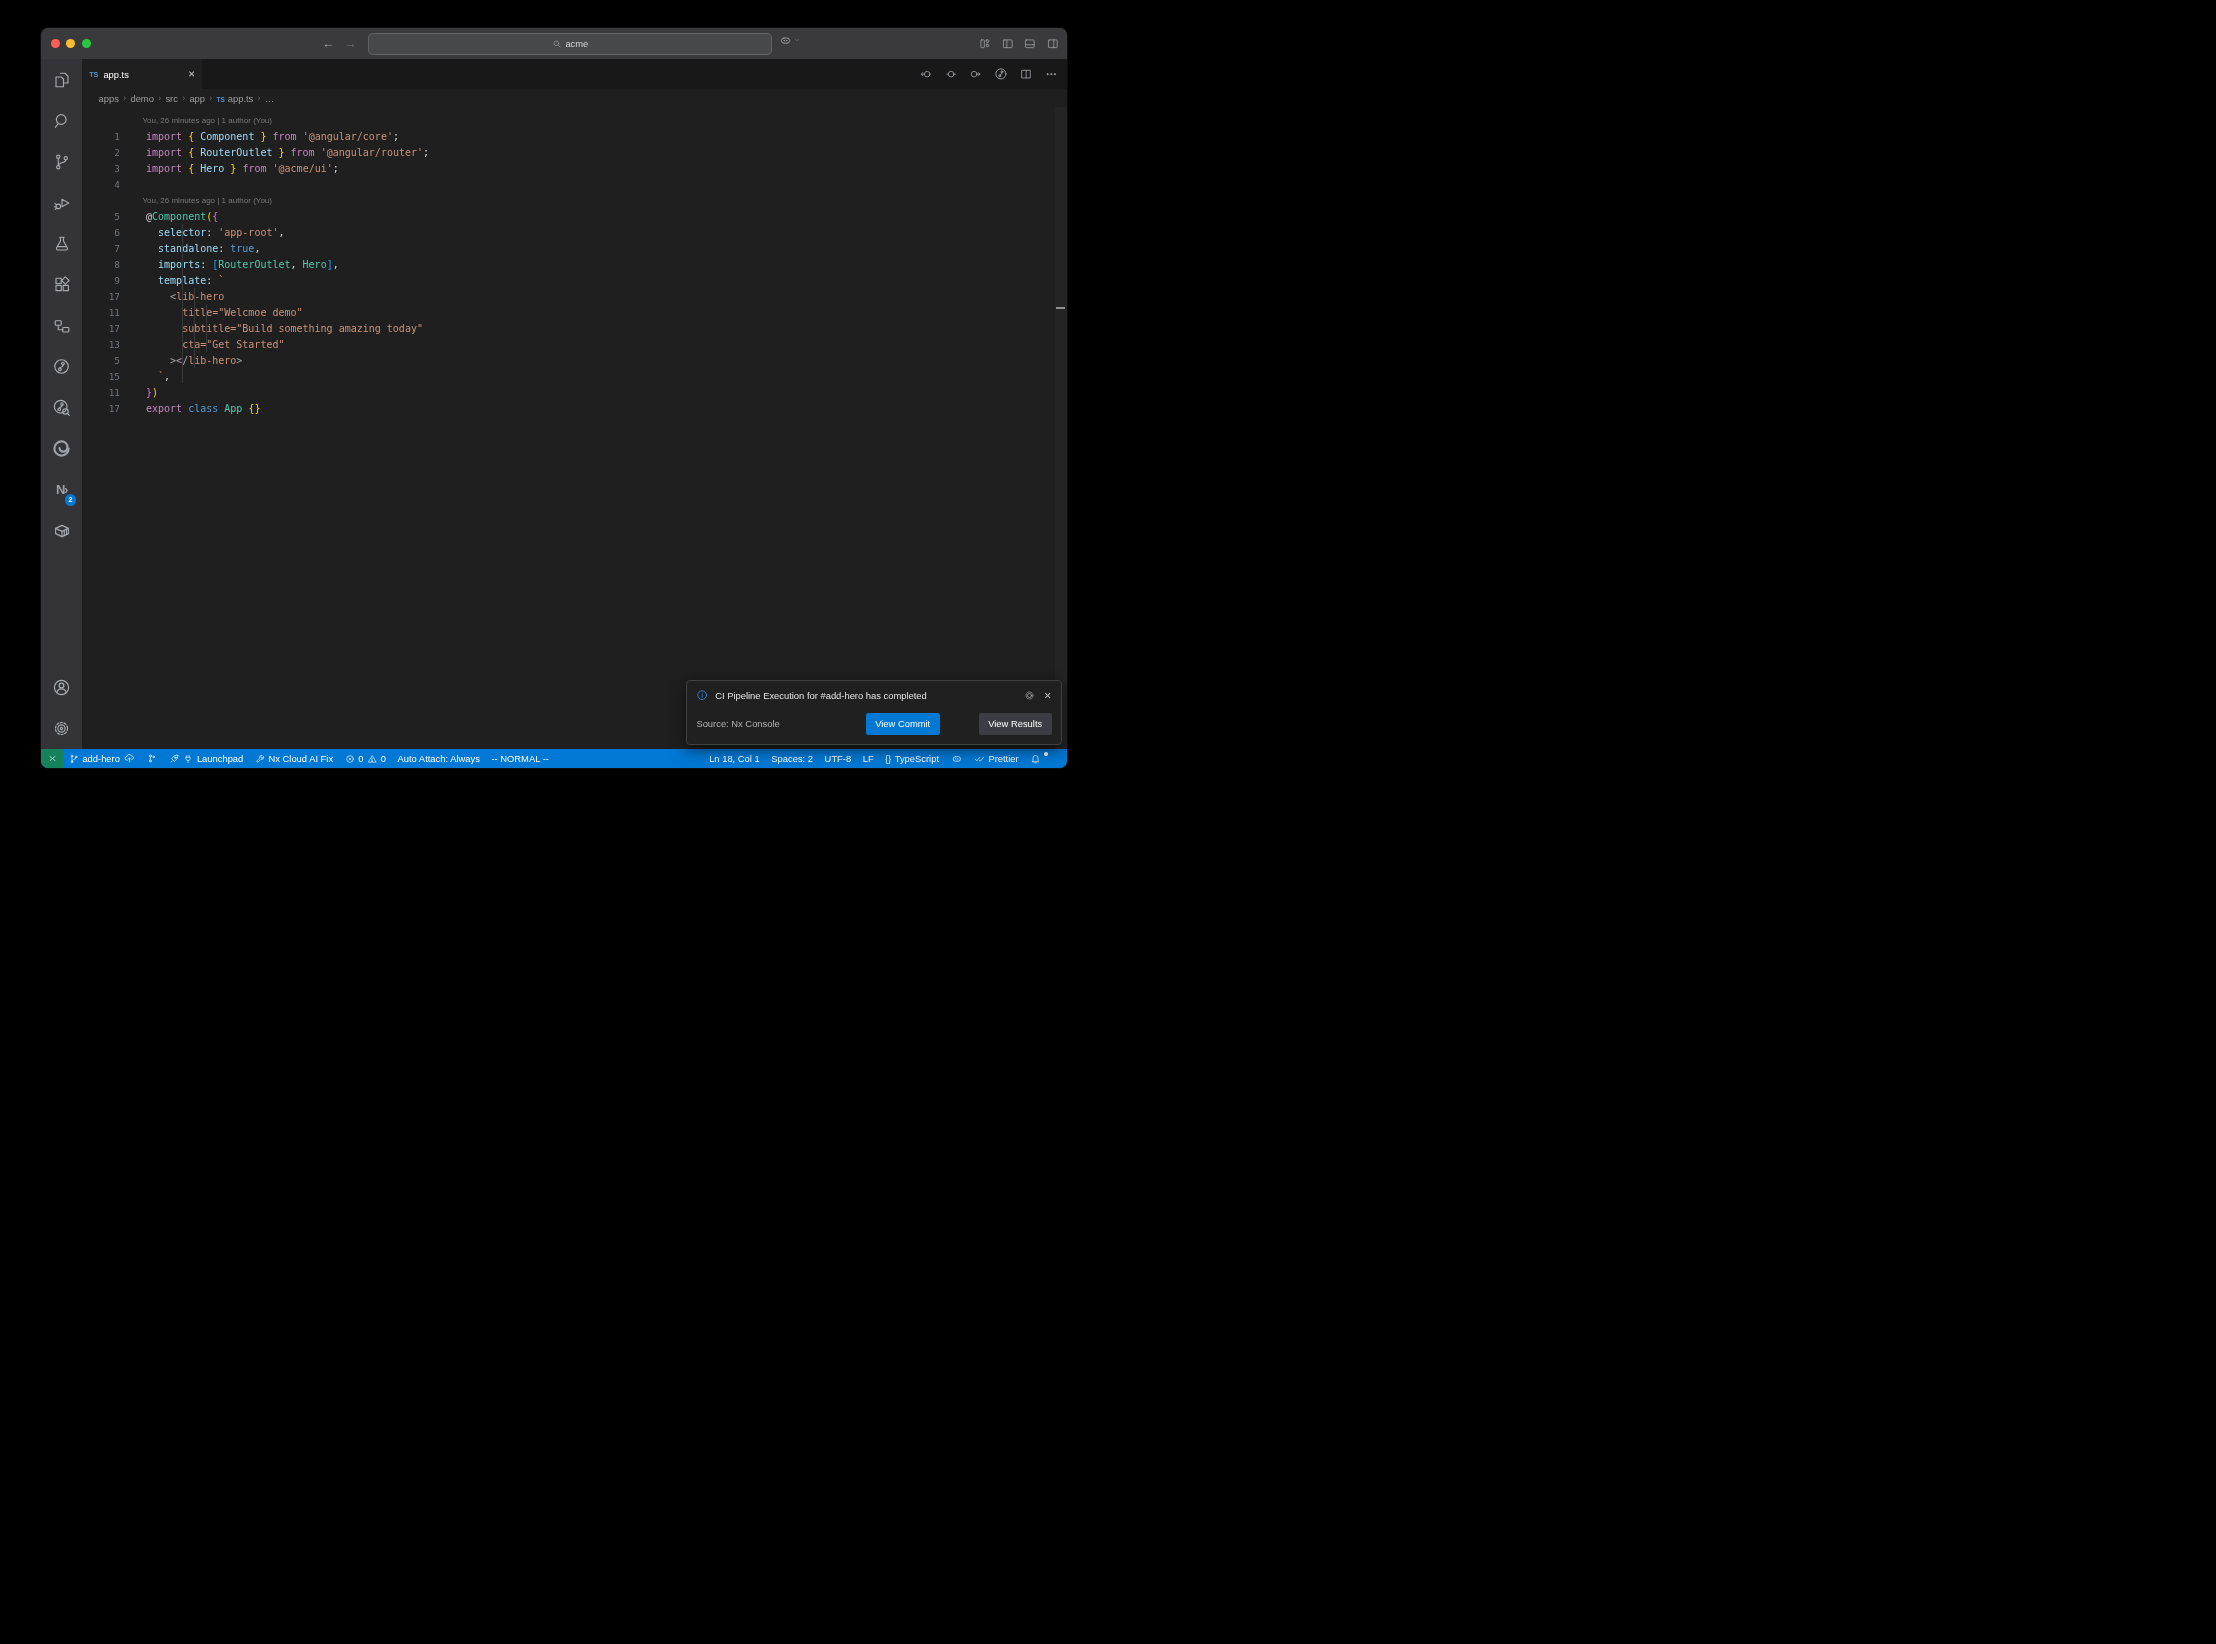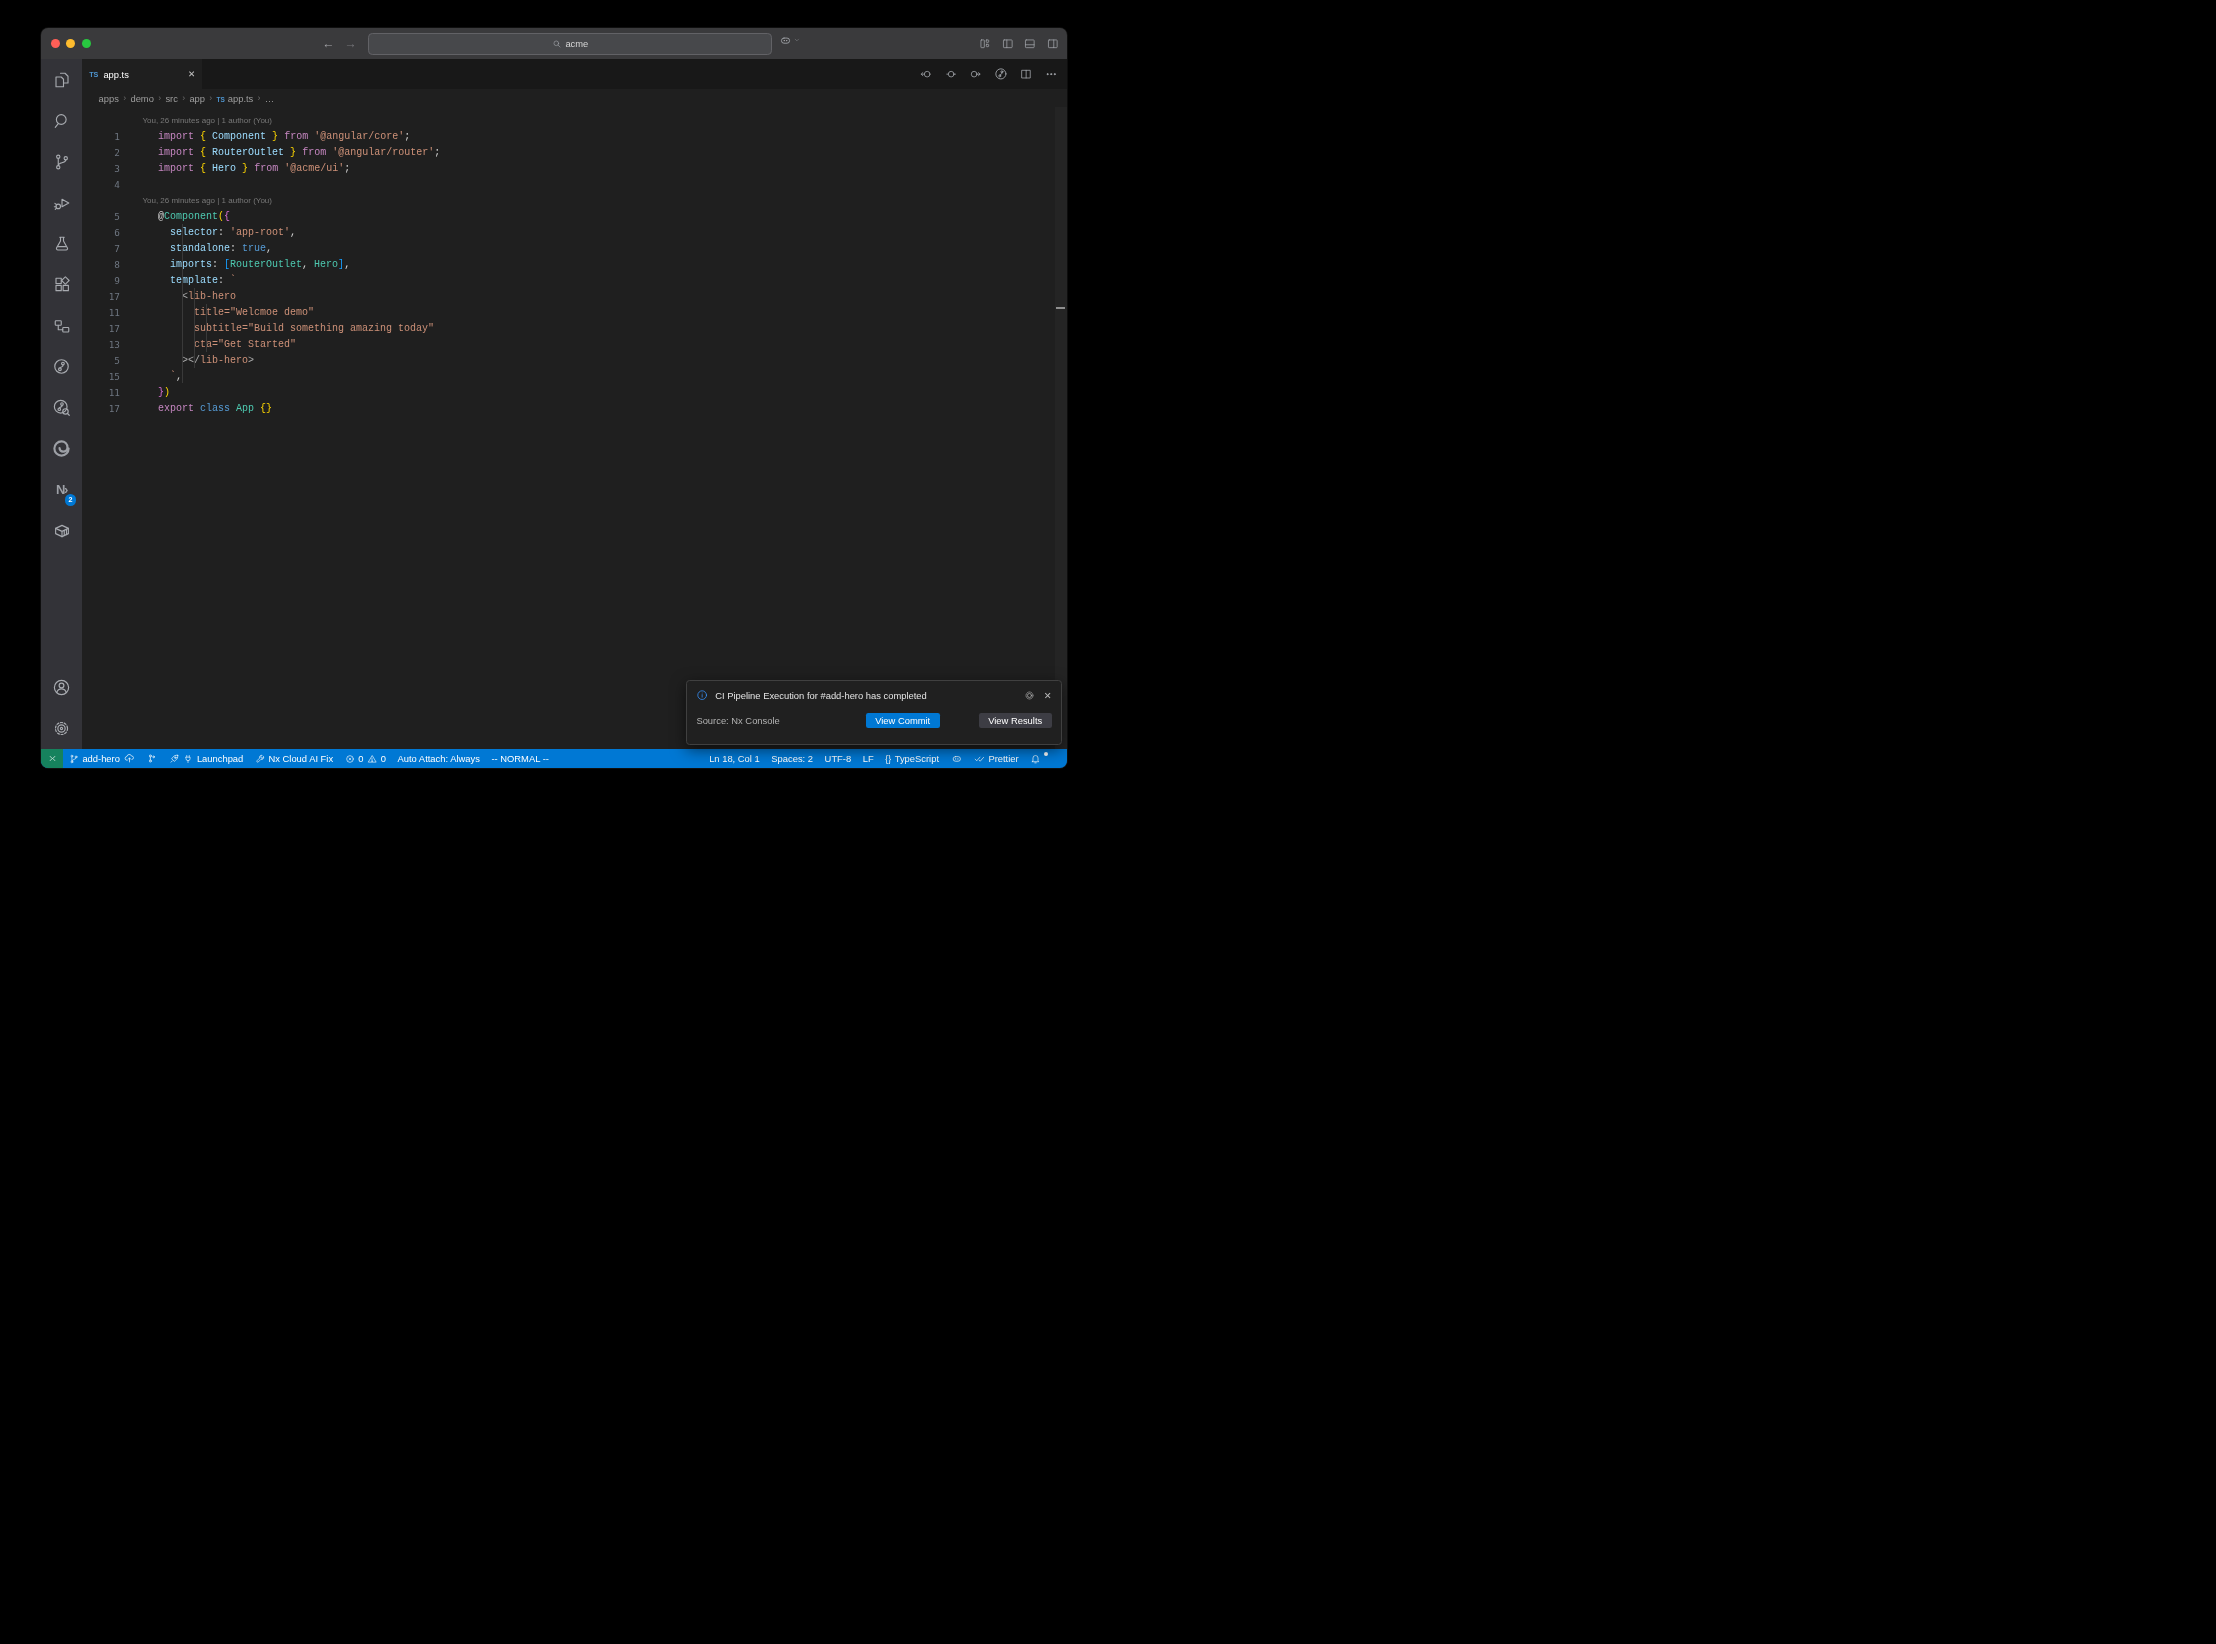--- a/index.html
+++ b/index.html
@@ -37,38 +37,38 @@
   .tab-label{color:#fff;font-size:9.4px;flex:1;}
   .tab-close{color:#c0c0c0;font-size:8.7px;}
   .tab-rest{flex:1;display:flex;align-items:center;justify-content:flex-end;gap:12.3px;padding-right:10px;}
   .breadcrumbs{height:18px;display:flex;align-items:center;padding-left:16.6px;gap:4.3px;font-size:9.4px;color:#9d9d9d;flex:none;}
   .bc-sep{color:#6e6e6e;font-size:8.7px;}
   .bc-ts{color:#4e94ce;font-weight:700;font-size:6.5px;}
   .code-area{position:relative;flex:1;padding-top:5.8px;overflow:hidden;}
   .row{display:flex;height:16px;line-height:16px;white-space:pre;font-family:"DejaVu Sans Mono",monospace;font-size:10px;}
   .row .ln{width:38px;text-align:right;color:#6e7681;flex:none;font-size:9.4px;}
   .row .ln.cur{color:#c6c6c6;}
-  .row .code{margin-left:38px;font-family:Liberation Mono, monospace;}
+  .row .code{margin-left:26px;}
   .row.cur-line{box-shadow:inset 0 0.7px 0 #2b2b2b, inset 0 -0.7px 0 #2b2b2b;}
   .blame{margin-left:22.4px;font-family:"Liberation Sans",sans-serif;font-size:8px;color:#787878;}
   .guide{position:absolute;width:0.7px;background:#393939;}
   .g1{left:100px;top:117px;height:159px;}
   .g2{left:112px;top:181px;height:80px;}
   .g3{left:124px;top:197px;height:48px;}
   .overview{position:absolute;top:0;right:0;bottom:0;width:12.3px;background:rgba(255,255,255,.025);}
   .ov-mark{position:absolute;top:200px;left:1.4px;width:9.4px;height:2.2px;background:#8f8f8f;}
   
   .toast{position:absolute;right:5px;bottom:23px;width:376px;height:65px;background:#202020;border:0.7px solid #404040;
          border-radius:3.6px;box-shadow:0 4.3px 14.5px rgba(0,0,0,.55);padding:8px 9.4px;box-sizing:border-box;z-index:5;}
   .toast-head{display:flex;align-items:center;gap:6.5px;}
   .toast-title{flex:1;color:#e4e4e4;font-size:9.4px;}
   .toast-actions{display:flex;align-items:center;gap:8.7px;color:#b8b8b8;}
   .toast-foot{display:flex;align-items:center;margin-top:11.6px;gap:32px;}
   .toast-source{color:#b3b3b3;font-size:9.4px;flex:1;}
-  .btn{height:15px;padding:0 9.4px;border-radius:2.2px;font-size:9.4px;color:#fff;display:flex;align-items:center;margin-left:7.2px;}
+  .btn{height:22px;padding:0 9.4px;border-radius:2.2px;font-size:9.4px;color:#fff;display:flex;align-items:center;margin-left:7.2px;}
   .btn.primary{background:#0078d4;}
   .btn.secondary{background:#3d3d44;}
   
   .statusbar{position:absolute;left:0;right:0;bottom:0;height:19px;background:#0078d4;display:flex;align-items:stretch;
              color:#fff;font-size:9.4px;}
   .sb-remote{width:22px;background:#16825d;display:flex;align-items:center;justify-content:center;flex:none;}
   .sb-item{display:flex;align-items:center;gap:3.6px;padding:0 5.8px;white-space:nowrap;}
   .sb-right{margin-left:auto;display:flex;align-items:stretch;padding-right:20px;}
   .bell-wrap{position:relative;display:flex;align-items:center;}
   .bell-dot{position:absolute;top:2.9px;right:-1.4px;width:4.3px;height:4.3px;border-radius:50%;background:#fff;}

